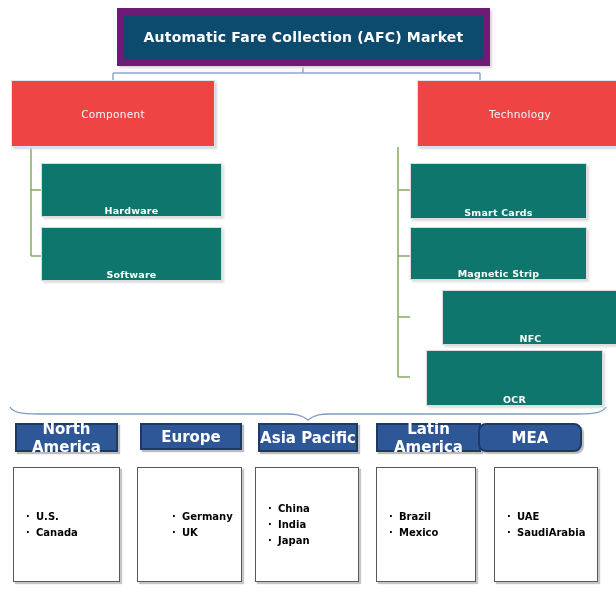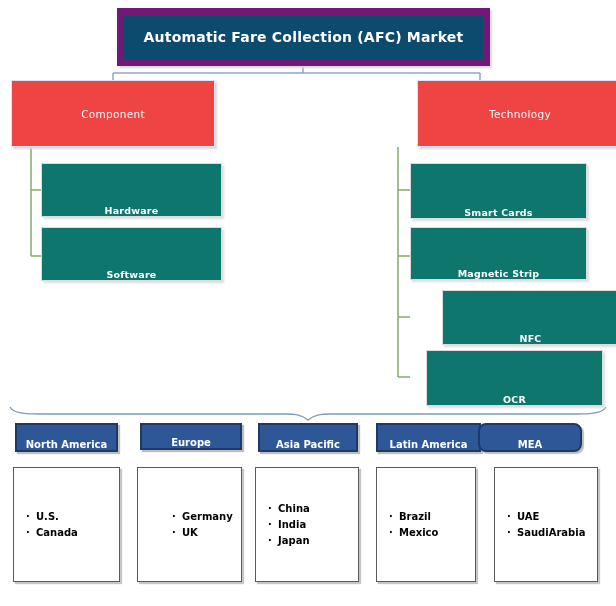--- a/index.html
+++ b/index.html
@@ -19,21 +19,21 @@
   .blue-box{
     background:#ef4444;border:1px solid #dbe4f0;box-shadow:2px 2px 2px #d8d8d8;
     color:#f4f8fc;font-weight:normal;font-size:10.5px;letter-spacing:.3px;
   }
   .green-box{
     background:#0f766e;border:1px solid #dcdcdc;box-shadow:2px 2px 2px #dedede;
     color:#ffffff;font-weight:bold;font-size:9.5px;letter-spacing:.2px;align-items:flex-end;
   }
   .region-header{
     background:#2E5797;border:2px solid #1F3864;box-shadow:2px 2px 1px #bdbdbd;
-    color:#ffffff;font-weight:bold;font-size:10px;align-items:flex-end;
+    color:#ffffff;font-weight:bold;font-size:15px;
   }
   .country-box{
     background:#ffffff;border:1px solid #595959;box-shadow:2px 2px 1px #c6c6c6;
     flex-direction:column;align-items:flex-start;justify-content:center;
   }
   .country-list{
     list-style:none;margin:0;padding:0 4px 0 12px;
     font-size:10px;font-weight:bold;color:#000;line-height:16px;text-align:left;
   }
   .country-list li{position:relative;padding-left:10px;}

